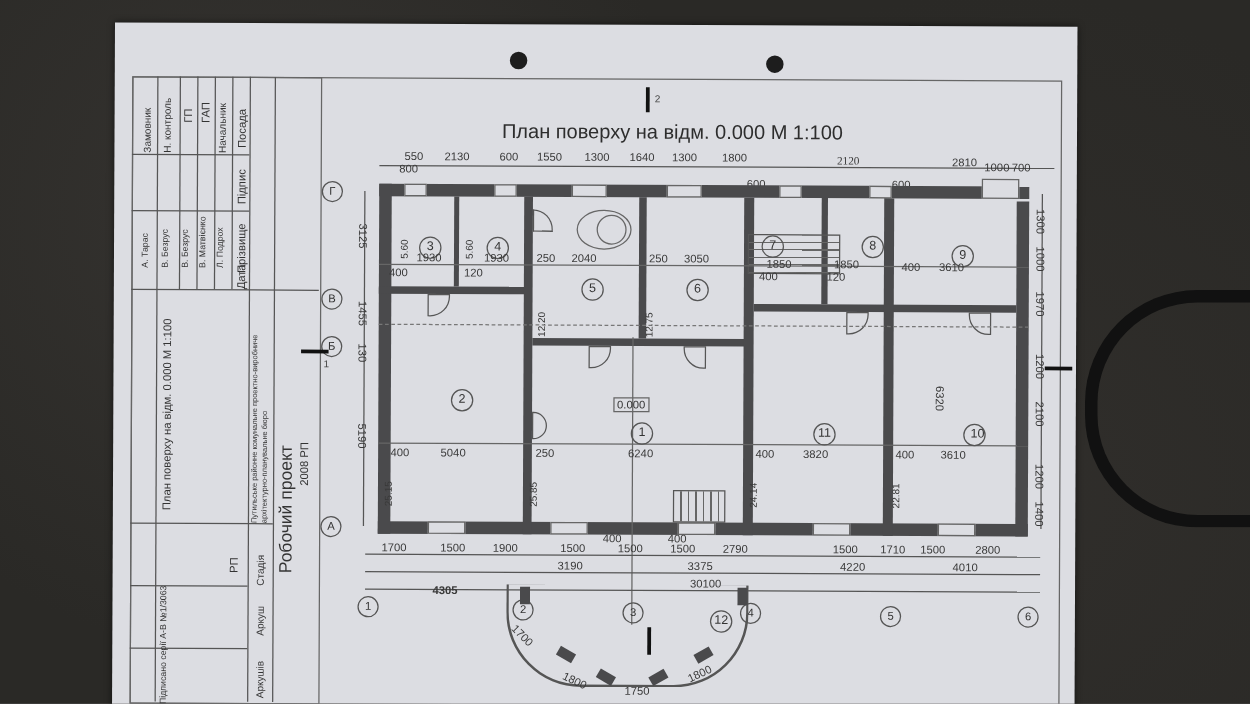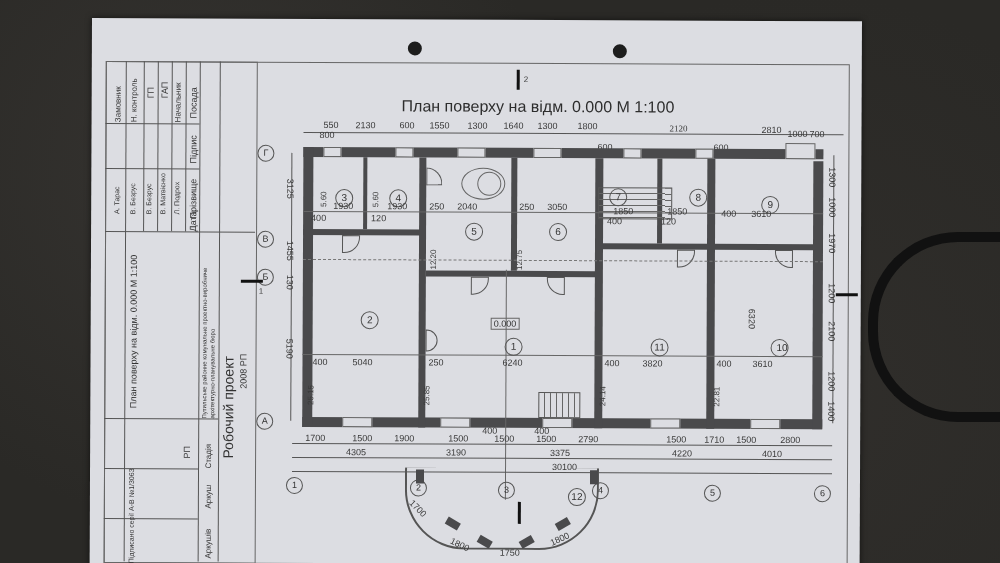--- a/index.html
+++ b/index.html
@@ -231,21 +231,21 @@
   <div class="dim" style="left:358px;top:414px;">1500</div>
   <div class="dim" style="left:392px;top:406px;">400</div>
   <div class="dim" style="left:404px;top:414px;">1500</div>
   <div class="dim" style="left:444px;top:406px;">400</div>
   <div class="dim" style="left:446px;top:414px;">1500</div>
   <div class="dim" style="left:488px;top:414px;">2790</div>
   <div class="dim" style="left:576px;top:414px;">1500</div>
   <div class="dim" style="left:614px;top:414px;">1710</div>
   <div class="dim" style="left:646px;top:414px;">1500</div>
   <div class="dim" style="left:690px;top:414px;">2800</div>
-  <div class="dim" style="left:256px;top:428px;">4305</div>
+  <div class="dim" style="left:256px;top:448px;font-weight:bold;">4305</div>
   <div class="dim" style="left:356px;top:428px;">3190</div>
   <div class="dim" style="left:460px;top:428px;">3375</div>
   <div class="dim" style="left:582px;top:428px;">4220</div>
   <div class="dim" style="left:672px;top:428px;">4010</div>
   <div class="dim" style="left:462px;top:442px;">30100</div>
 
   <div class="axis" style="left:196px;top:458px;">1</div>
   <div class="axis" style="left:320px;top:460px;">2</div>
   <div class="axis" style="left:408px;top:462px;">3</div>
   <div class="axis" style="left:502px;top:462px;">4</div>

